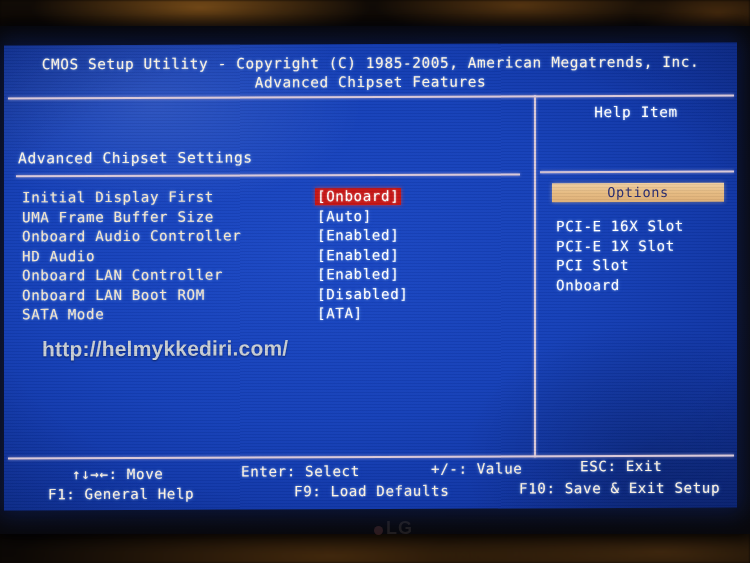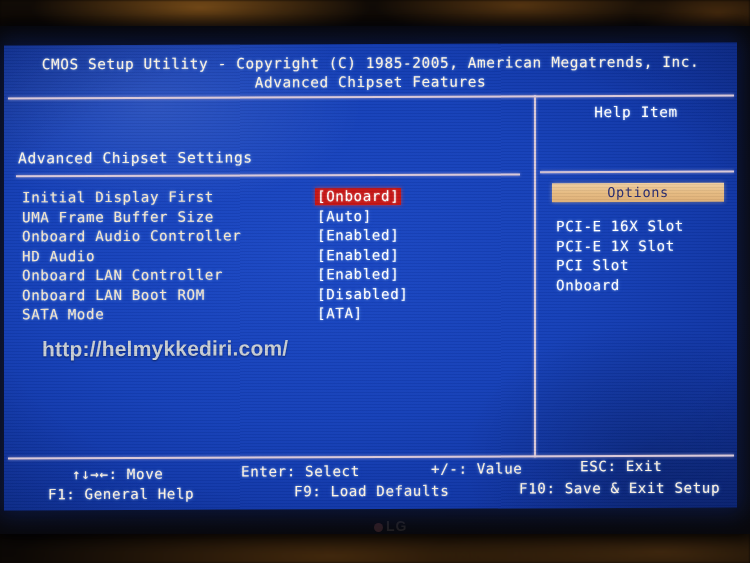--- a/index.html
+++ b/index.html
@@ -41,21 +41,21 @@
     left: 0px; top: 26px;
     width: 750px; height: 508px;
     background: linear-gradient(180deg,#07070a 0%, #0b0b10 55%, #09090d 100%);
     box-shadow: 0 0 16px 4px rgba(0,0,0,0.9);
   }
   .bezel-bottom-logo {
     position: absolute;
     left: 374px; top: 518px;
     color: #35302f;
     font-family: "Liberation Sans", sans-serif;
-    font-size: 14px;
+    font-size: 18px;
     font-weight: bold;
     letter-spacing: 1px;
     opacity: 0.55;
     filter: blur(0.4px);
   }
   .bezel-bottom-logo .lg-dot {
     display: inline-block;
     width: 9px; height: 9px;
     border-radius: 50%;
     background: #4a2a2c;

